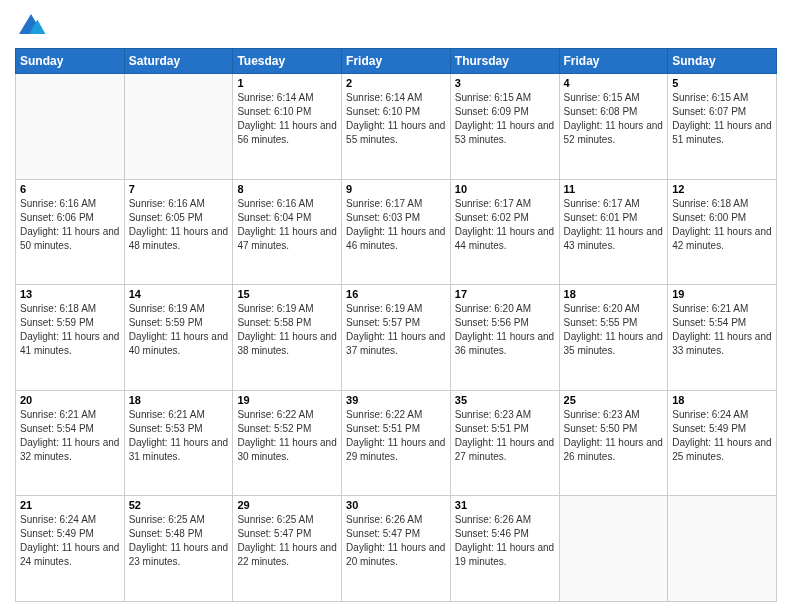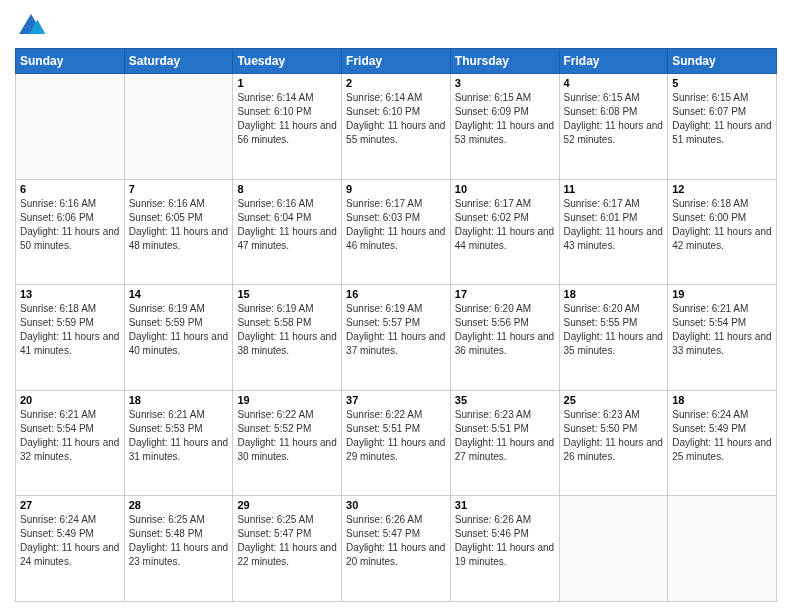--- a/index.html
+++ b/index.html
@@ -254,21 +254,21 @@
 Sunset: 5:53 PM
 Daylight: 11 hours and 31 minutes.</div>
           </td>
           <td>
             <div class="cell-date">19</div>
             <div class="cell-info" style="white-space: pre-line;">Sunrise: 6:22 AM
 Sunset: 5:52 PM
 Daylight: 11 hours and 30 minutes.</div>
           </td>
           <td>
-            <div class="cell-date">37</div>
+            <div class="cell-date">39</div>
             <div class="cell-info" style="white-space: pre-line;">Sunrise: 6:22 AM
 Sunset: 5:51 PM
 Daylight: 11 hours and 29 minutes.</div>
           </td>
           <td>
             <div class="cell-date">35</div>
             <div class="cell-info" style="white-space: pre-line;">Sunrise: 6:23 AM
 Sunset: 5:51 PM
 Daylight: 11 hours and 27 minutes.</div>
           </td>
@@ -280,27 +280,27 @@
           </td>
           <td>
             <div class="cell-date">18</div>
             <div class="cell-info" style="white-space: pre-line;">Sunrise: 6:24 AM
 Sunset: 5:49 PM
 Daylight: 11 hours and 25 minutes.</div>
           </td>
         </tr>
         <tr>
           <td>
-            <div class="cell-date">27</div>
+            <div class="cell-date">21</div>
             <div class="cell-info" style="white-space: pre-line;">Sunrise: 6:24 AM
 Sunset: 5:49 PM
 Daylight: 11 hours and 24 minutes.</div>
           </td>
           <td>
-            <div class="cell-date">28</div>
+            <div class="cell-date">52</div>
             <div class="cell-info" style="white-space: pre-line;">Sunrise: 6:25 AM
 Sunset: 5:48 PM
 Daylight: 11 hours and 23 minutes.</div>
           </td>
           <td>
             <div class="cell-date">29</div>
             <div class="cell-info" style="white-space: pre-line;">Sunrise: 6:25 AM
 Sunset: 5:47 PM
 Daylight: 11 hours and 22 minutes.</div>
           </td>

